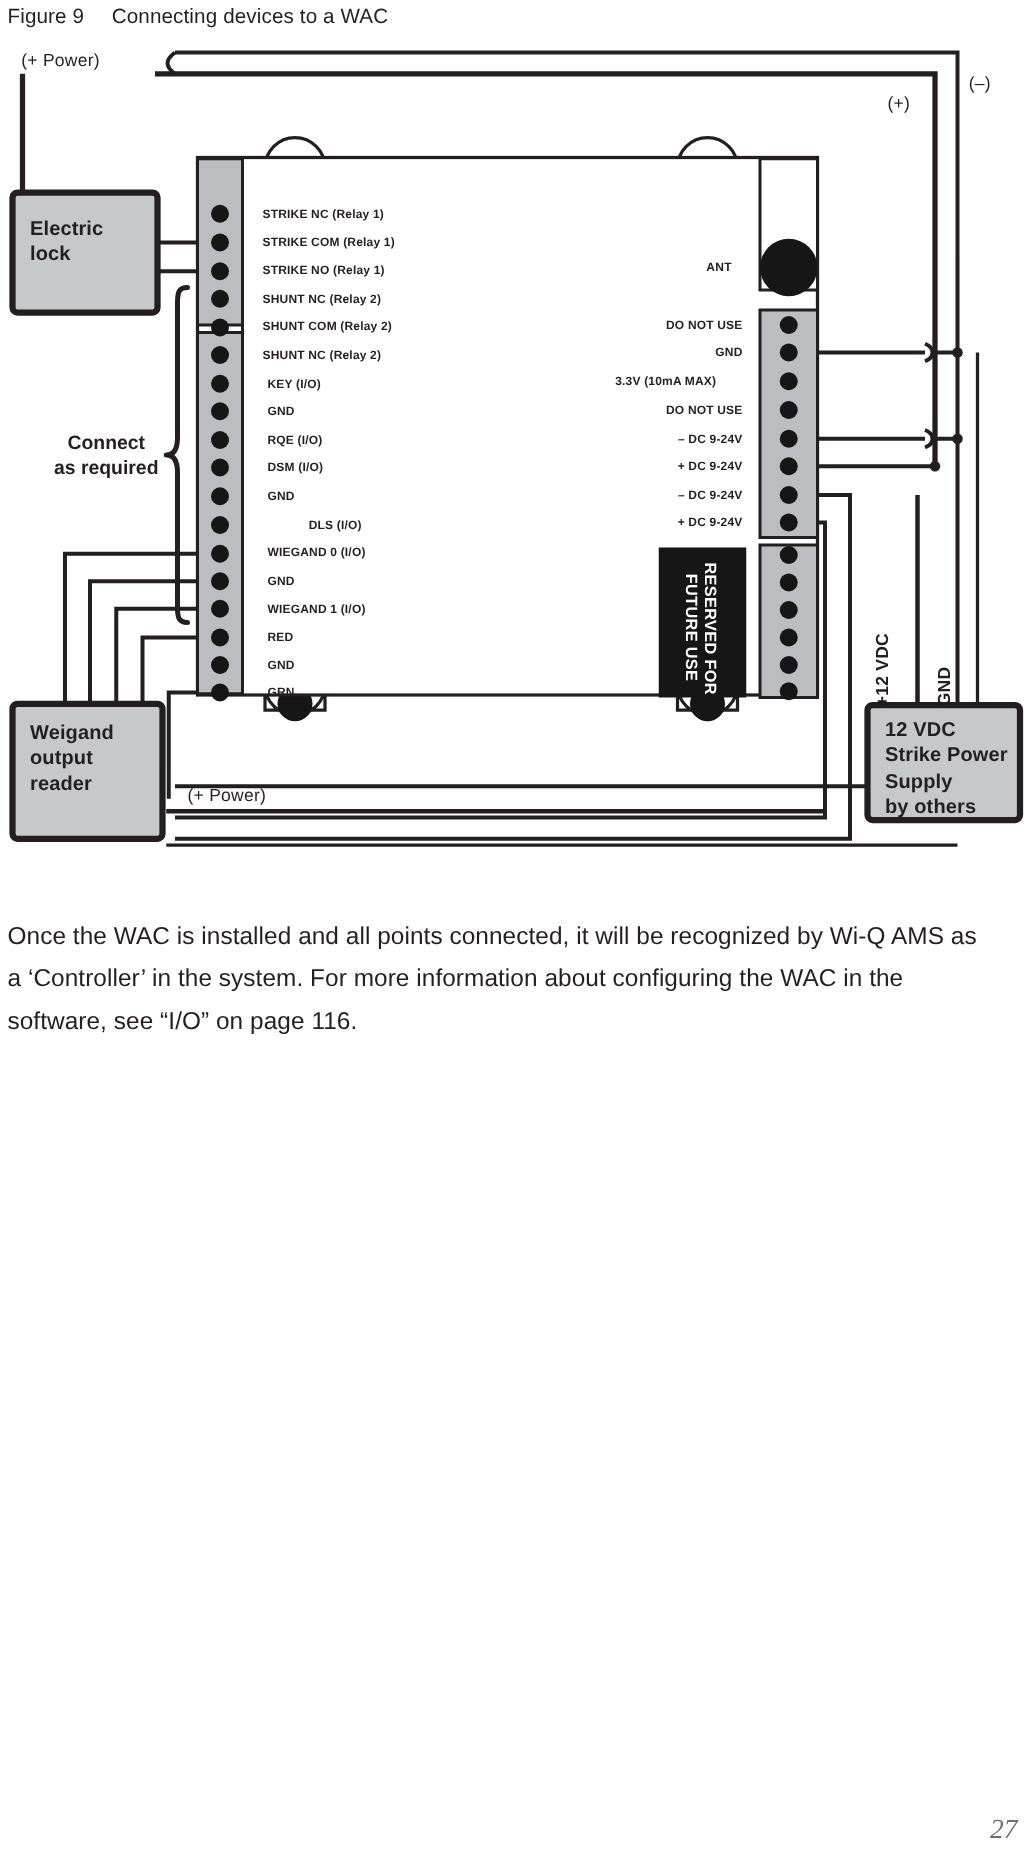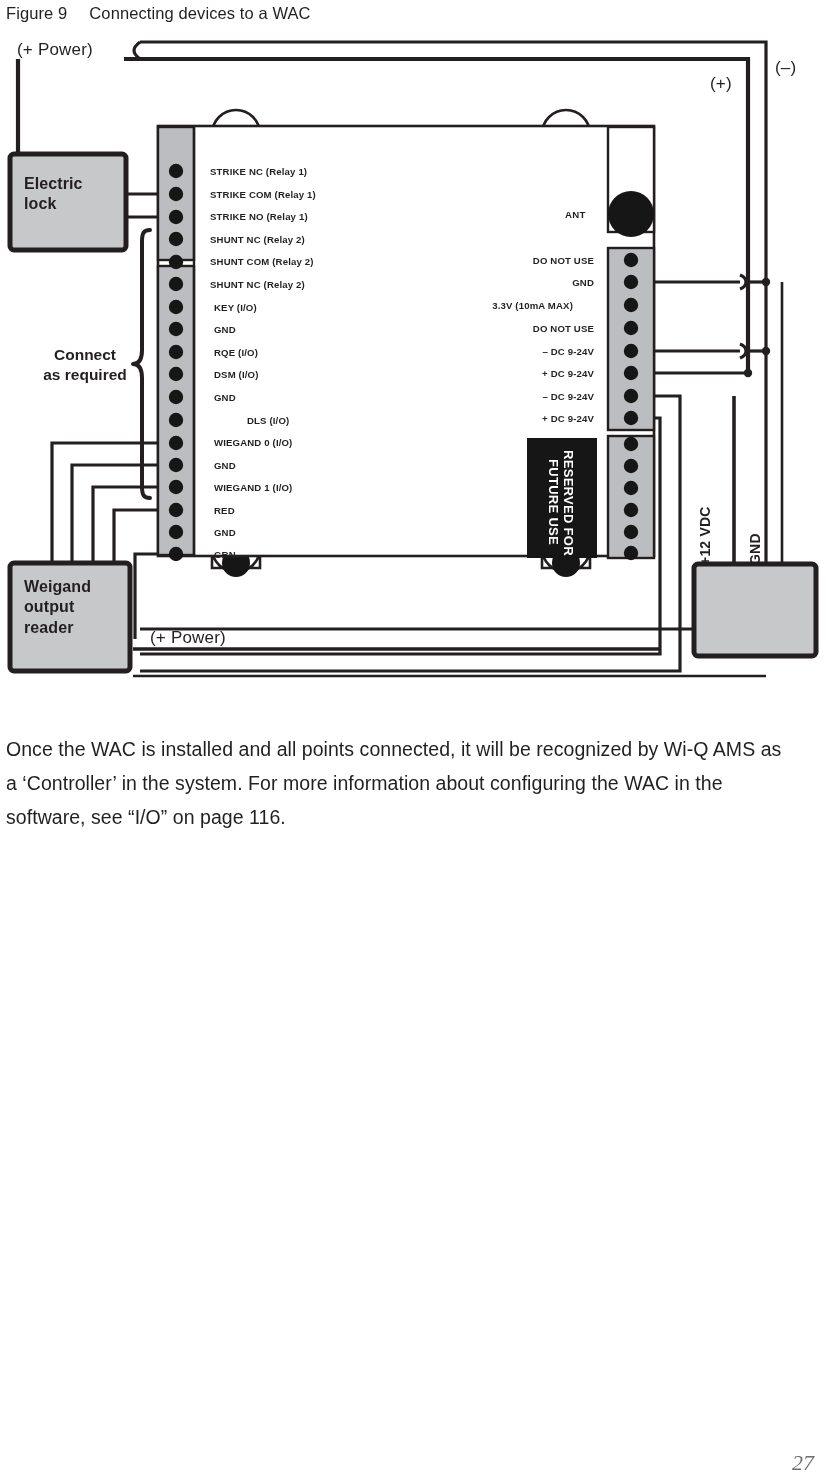--- a/index.html
+++ b/index.html
@@ -52,21 +52,21 @@
     text-align: left;
   }
   .pin-right {
     font-size: 9.6px;
     font-weight: bold;
     letter-spacing: .15px;
     text-align: right;
   }
   
   .callout {
-    font-size: 17px;
+    font-size: 14px;
     letter-spacing: .2px;
   }
   .callout-b {
     font-size: 16px;
     font-weight: bold;
     letter-spacing: .1px;
     line-height: 1.28;
   }
   .callout-center {
     font-size: 15.5px;
@@ -289,20 +289,21 @@
   <div class="lbl pin-right" style="left:404px; top:298px; width:190px;">DO NOT USE</div>
   <div class="lbl pin-right" style="left:404px; top:321px; width:190px;">– DC 9-24V</div>
   <div class="lbl pin-right" style="left:404px; top:343px; width:190px;">+ DC 9-24V</div>
   <div class="lbl pin-right" style="left:404px; top:366px; width:190px;">– DC 9-24V</div>
   <div class="lbl pin-right" style="left:404px; top:388px; width:190px;">+ DC 9-24V</div>
 
   <div class="lbl vert-cw-white" style="left:575px; top:424px; width:104px;">RESERVED FOR<br>FUTURE USE</div>
 
   <div class="lbl callout-b" style="left:24px; top:148px;">Electric<br>lock</div>
   <div class="lbl callout-b" style="left:24px; top:551px;">Weigand<br>output<br>reader</div>
+  <div class="lbl callout-b" style="left:708px; top:549px;">12 VDC<br>Strike Power<br>Supply<br>by others</div>
 
   <div class="lbl callout" style="left:17px; top:15px;">(+ Power)</div>
   <div class="lbl callout" style="left:150px; top:603px;">(+ Power)</div>
   <div class="lbl callout" style="left:710px; top:49px;">(+)</div>
   <div class="lbl callout" style="left:775px; top:33px;">(–)</div>
   <div class="lbl callout-center" style="left:30px; top:319px; width:110px;">Connect<br>as required</div>
 
   <div class="lbl vert-ccw" style="left:712px; top:525px;">+12 VDC</div>
   <div class="lbl vert-ccw" style="left:762px; top:525px;">GND</div>
 </div>

